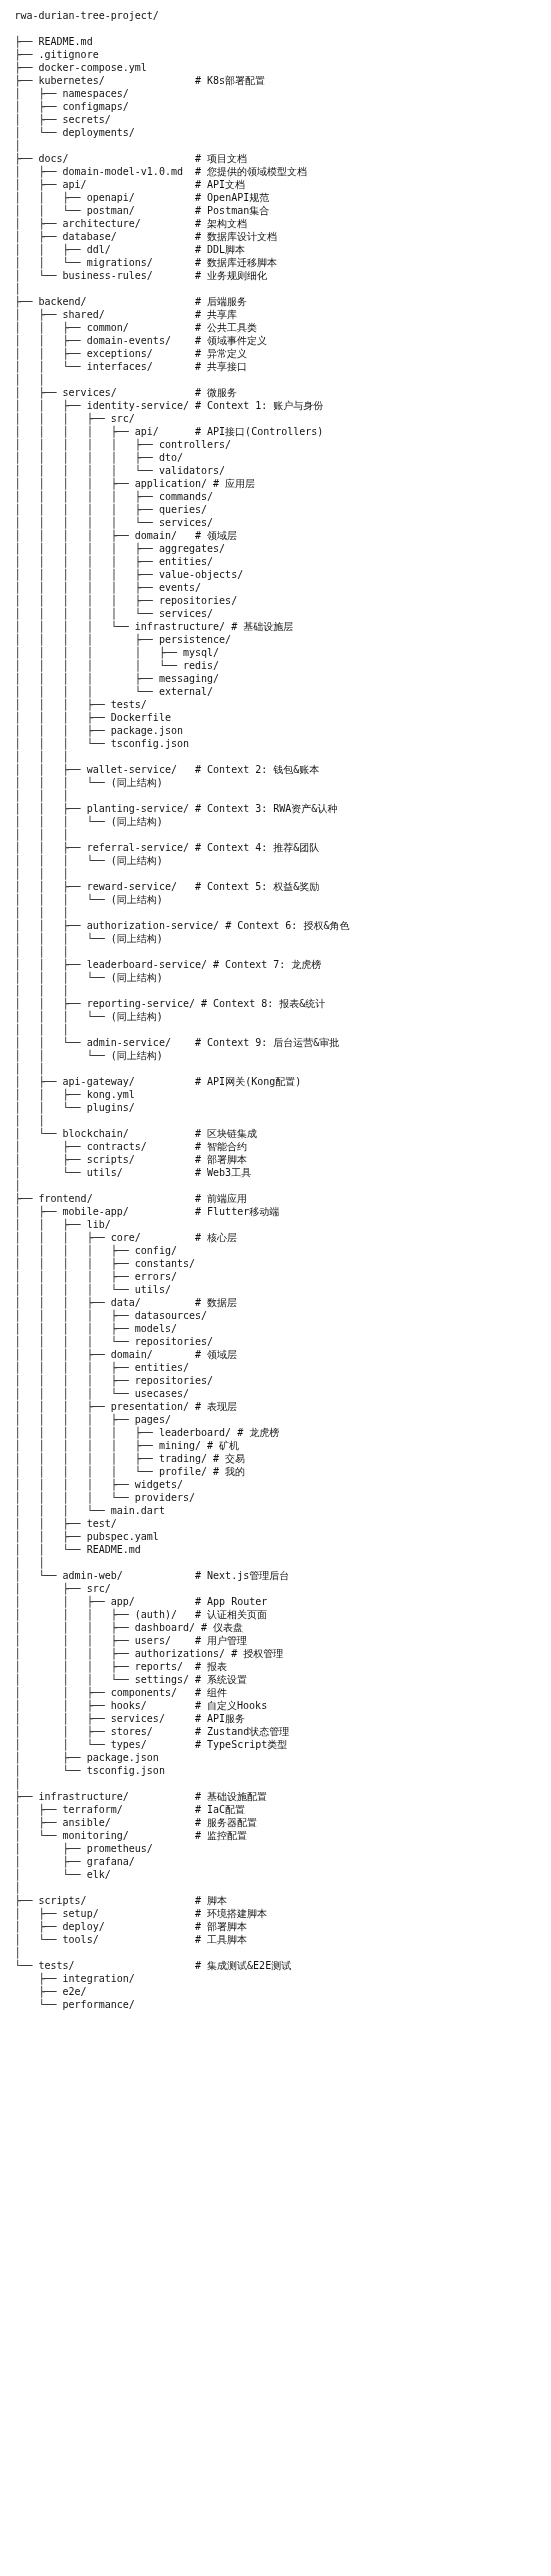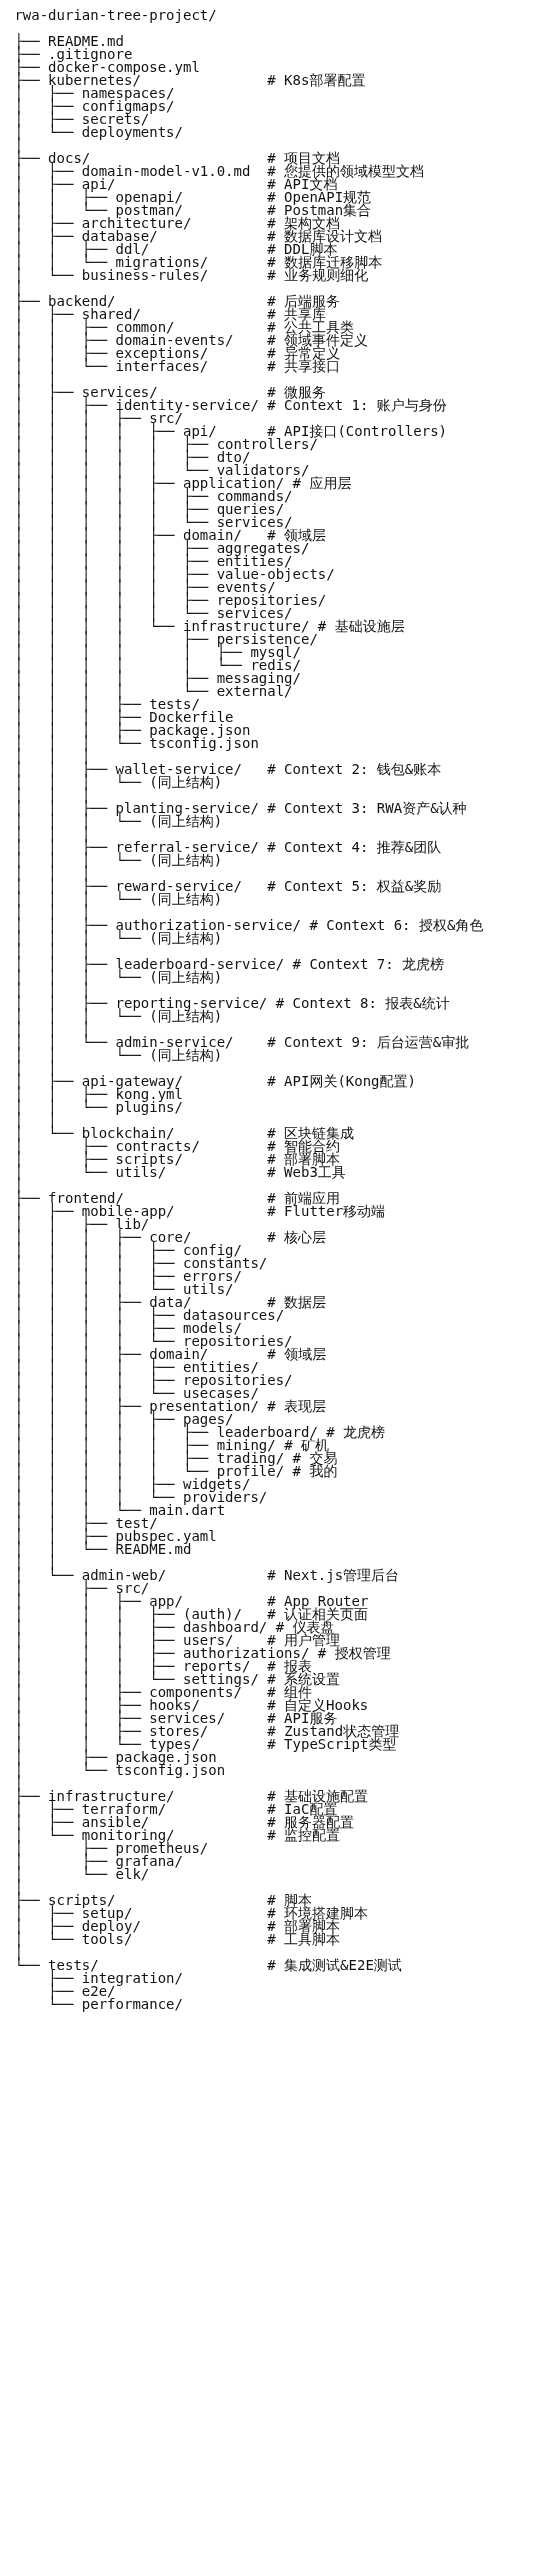--- a/index.html
+++ b/index.html
@@ -6,21 +6,21 @@
     margin: 0;
     padding: 0;
     background: #ffffff;
   }
   body {
     width: 551px;
     font-family: "DejaVu Sans Mono", "Liberation Mono", monospace;
   }
   #tree {
     padding: 9.3px 0 20.6px 14.4px;
-    font-size: 14px;
+    font-size: 10px;
     line-height: 13px;
     color: #111111;
     white-space: pre;
   }
   .row {
     display: block;
     height: 13px;
     white-space: pre;
   }
   .path {

